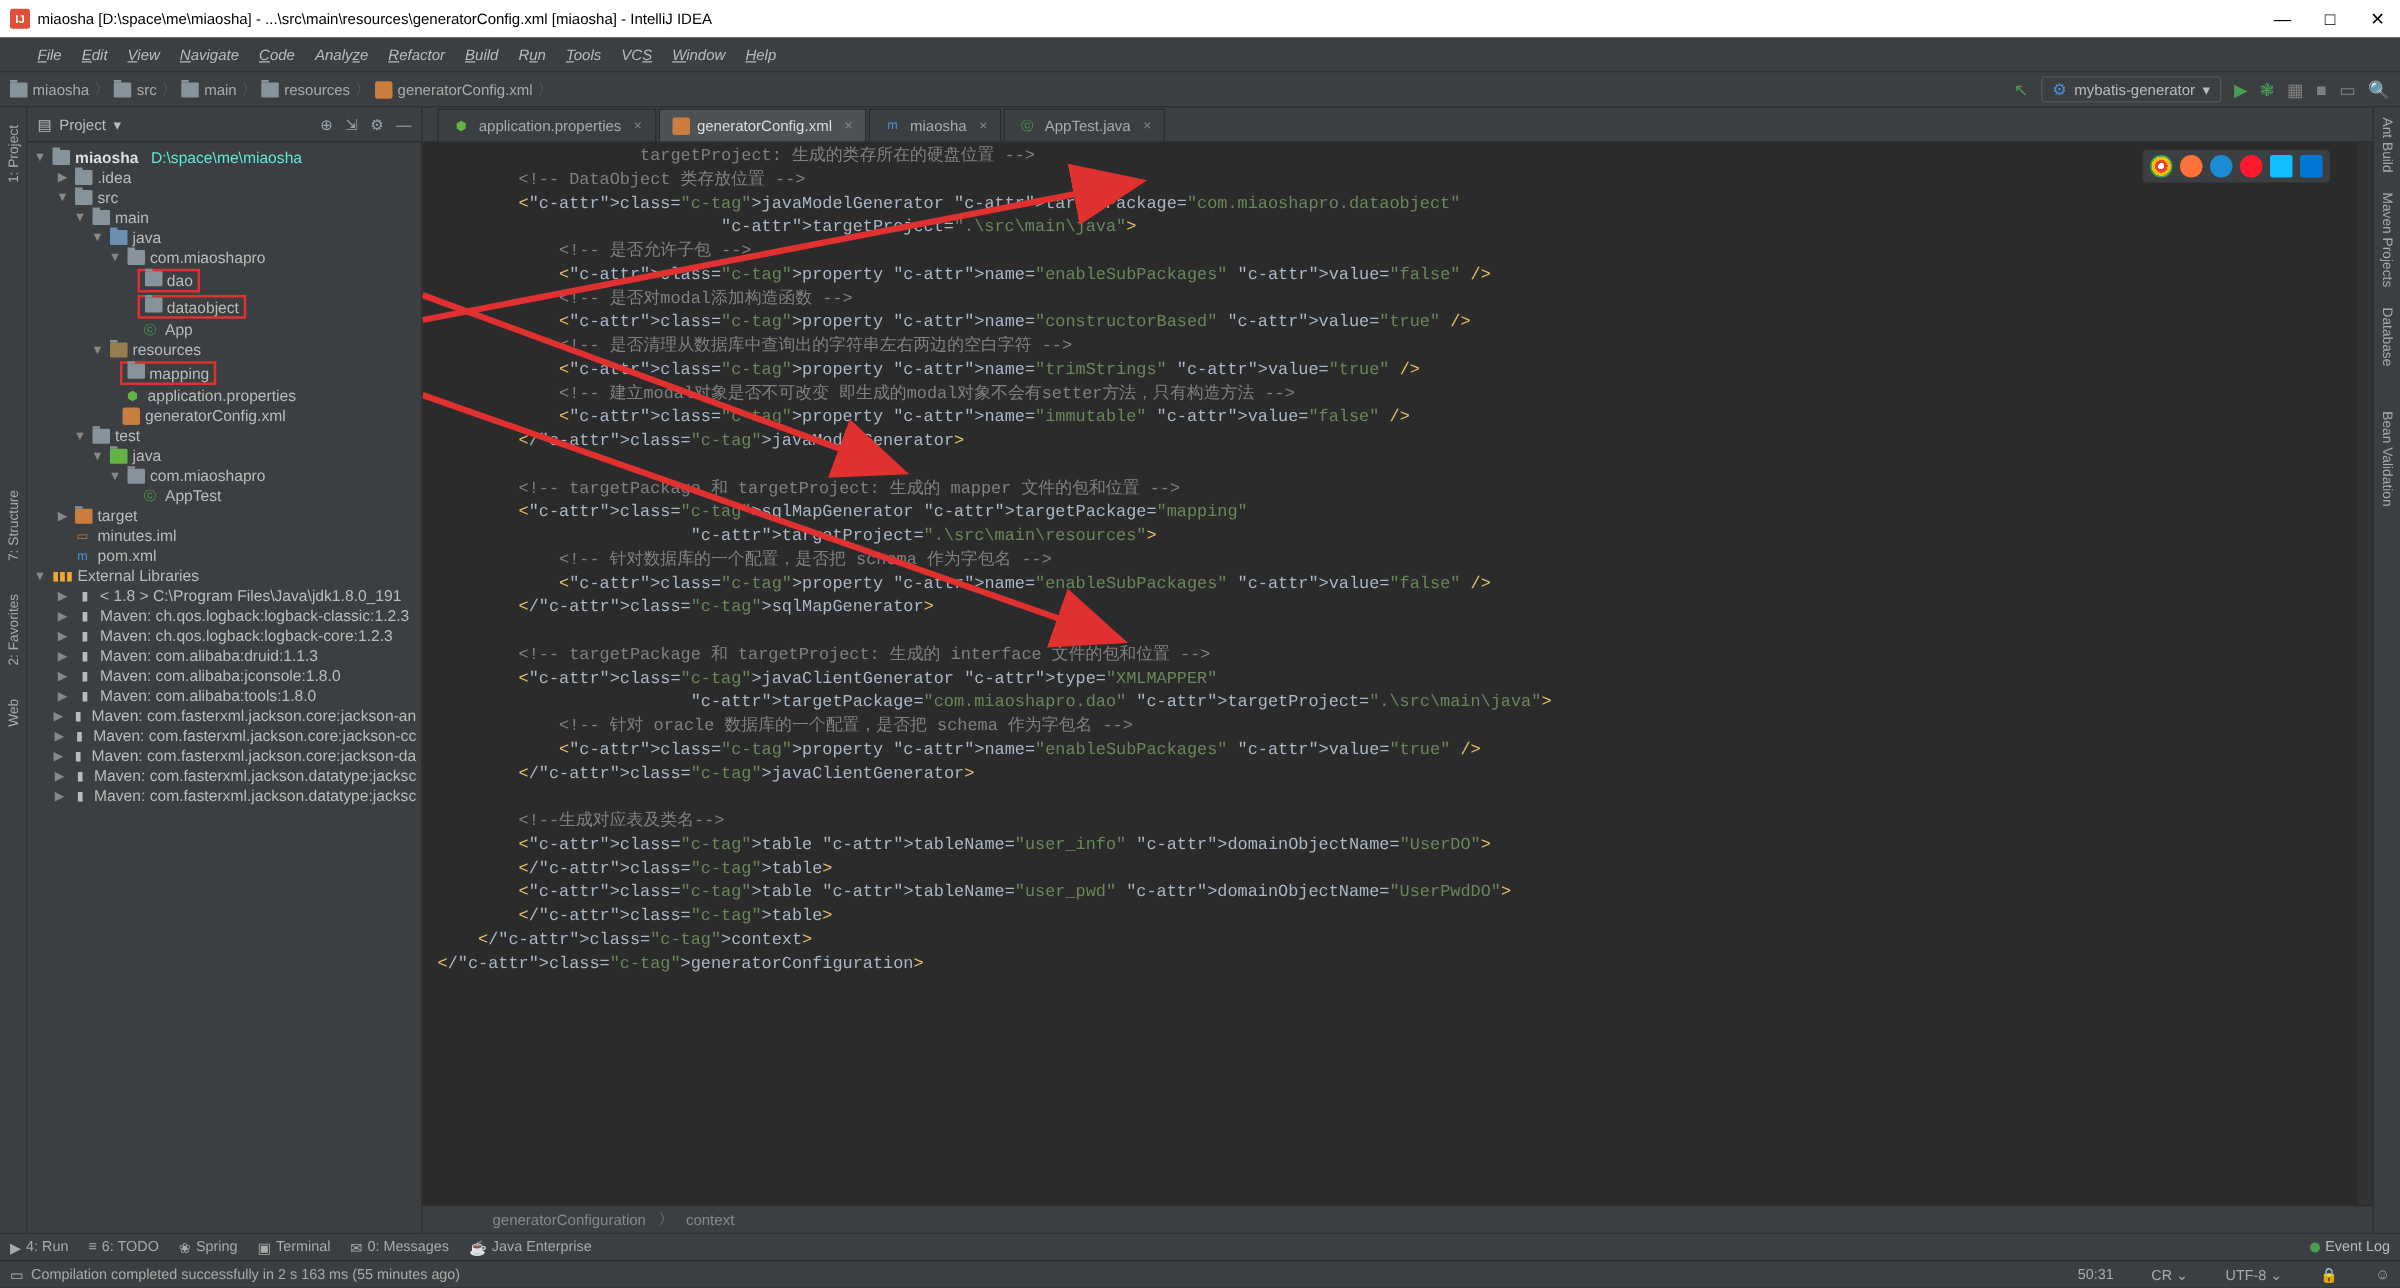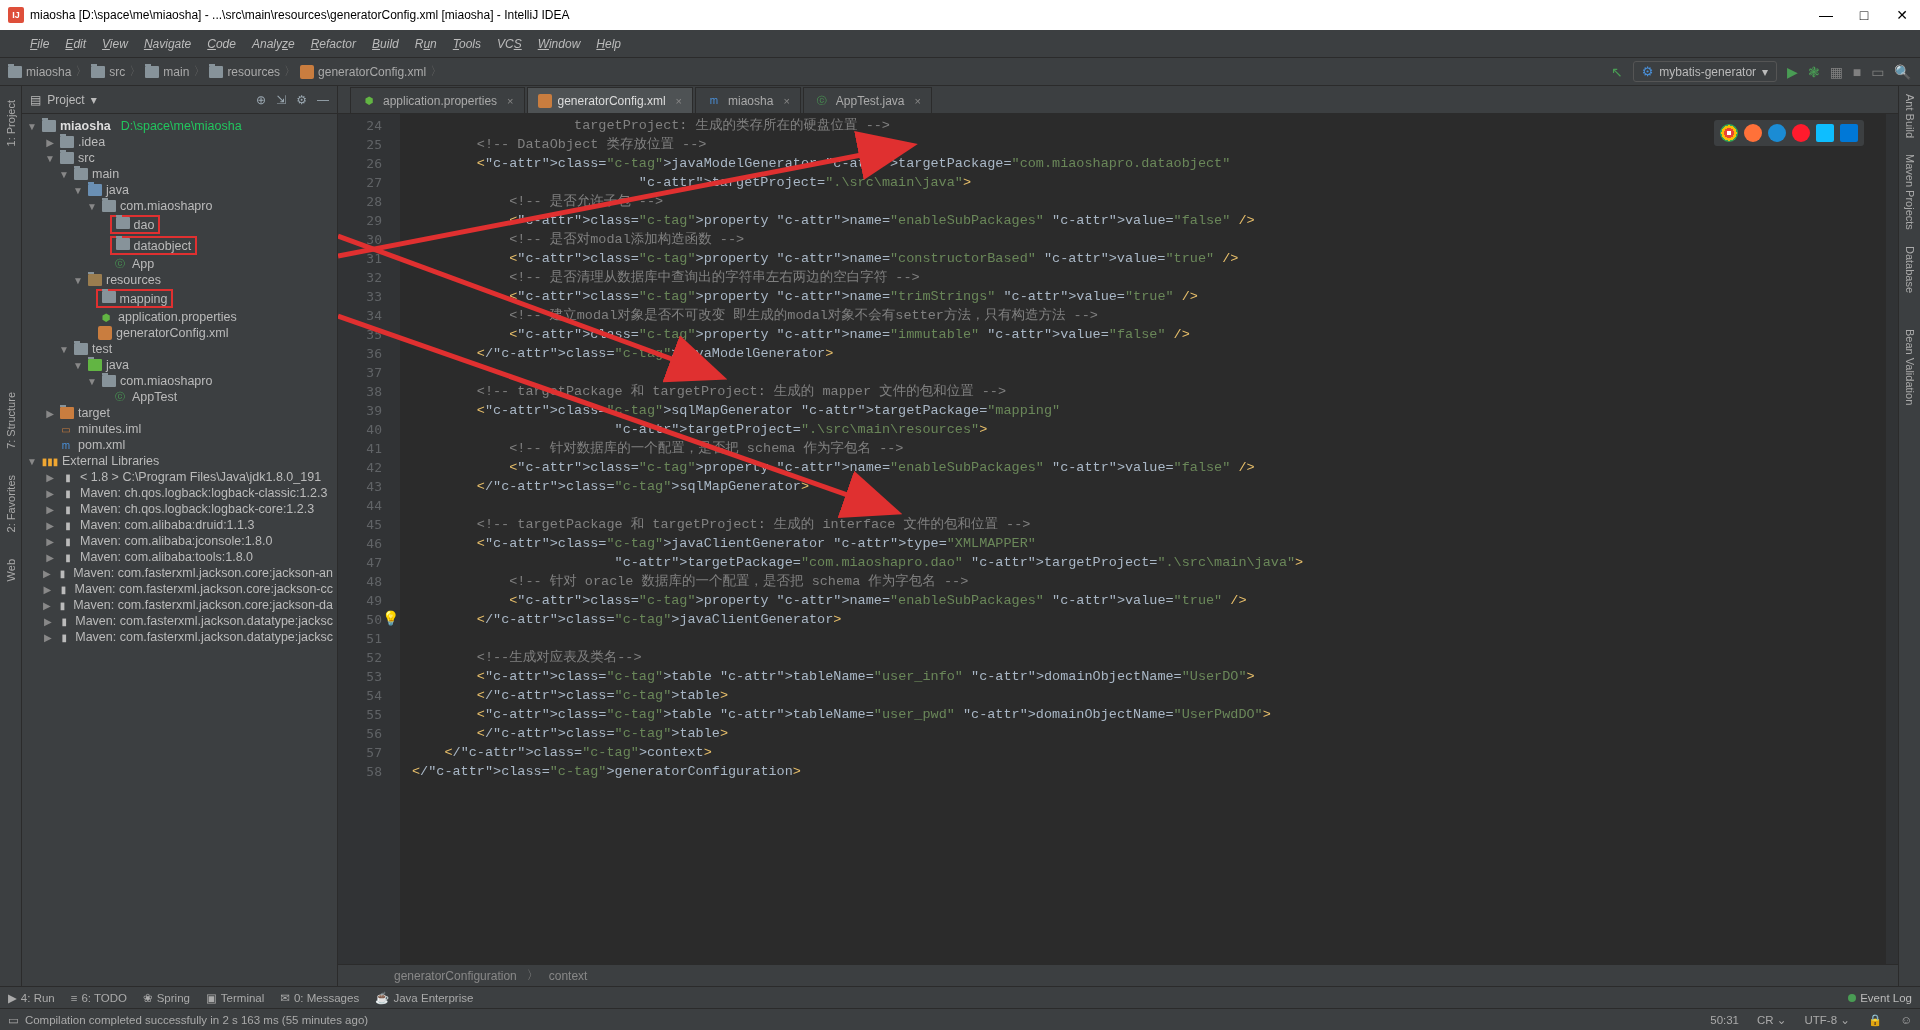--- a/index.html
+++ b/index.html
@@ -40,21 +40,21 @@
 .project-header { height:28px; display:flex; align-items:center; padding:0 8px; border-bottom:1px solid #2b2b2b; justify-content:space-between; }
 .project-header-left { display:flex; align-items:center; gap:6px; }
 .project-header-icons { display:flex; gap:10px; color:#9aa7b0; }
 .project-header-icons span { cursor:pointer; }
 .tree { flex:1; overflow-y:auto; padding:4px 0; font-size:12.5px; }
 .tree-item { display:flex; align-items:center; padding:1px 4px; gap:4px; white-space:nowrap; cursor:pointer; }
 .tree-arrow { width:12px; text-align:center; color:#888; font-size:10px; }
 .tree-icon { width:16px; height:14px; display:inline-flex; align-items:center; justify-content:center; font-size:10px; }
 .ind { display:inline-block; }
 .redbox { border:2px solid #e03030; padding:0 4px; margin-left:-2px; }
-.hint { color:#22c55e; margin-left:6px; }
+.hint { color:#5eead4; margin-left:6px; }
 
 .editor-area { flex:1; display:flex; flex-direction:column; background:#2b2b2b; position:relative; }
 .tabs { height:28px; background:#3c3f41; display:flex; align-items:flex-end; border-bottom:1px solid #2b2b2b; padding-left:12px; }
 .tab { height:26px; padding:0 10px; display:flex; align-items:center; gap:6px; background:#3c3f41; color:#aaa; border:1px solid #2b2b2b; border-bottom:none; margin-right:2px; font-size:12px; cursor:pointer; }
 .tab.active { background:#4e5254; color:#ddd; }
 .tab-close { color:#888; font-size:11px; margin-left:4px; }
 .editor-body { flex:1; display:flex; overflow:hidden; position:relative; }
 .gutter { width:62px; background:#313335; text-align:right; padding-right:18px; color:#606366; font-family:"Consolas",monospace; font-size:13px; line-height:19px; padding-top:2px; }
 .code { flex:1; font-family:Liberation Mono, monospace; font-size:13.5px; line-height:19px; padding:2px 0 0 12px; white-space:pre; color:#a9b7c6; position:relative; }
 .c-tag { color:#e8bf6a; }
@@ -65,21 +65,21 @@
 .browser-icons span { width:18px; height:18px; border-radius:50%; display:inline-block; }
 .marker-strip { position:absolute; right:0; top:28px; bottom:22px; width:12px; background:#313335; }
 
 .bottom-toolbar { height:22px; background:#3c3f41; border-top:1px solid #2b2b2b; display:flex; align-items:center; padding:0 8px; gap:16px; font-size:11.5px; }
 .bottom-toolbar .bt-item { display:flex; align-items:center; gap:4px; color:#aaa; cursor:pointer; }
 .bottom-toolbar .spacer { flex:1; }
 .event-log { display:flex; align-items:center; gap:4px; }
 .event-dot { width:8px; height:8px; background:#499c54; border-radius:50%; }
 
 .statusbar { height:22px; background:#3c3f41; border-top:1px solid #2b2b2b; display:flex; align-items:center; padding:0 8px; justify-content:space-between; font-size:11.5px; color:#aaa; }
-.status-right { display:flex; gap:18px; align-items:center; }
+.status-right { display:flex; gap:30px; align-items:center; }
 .lock-icon { color:#888; }
 
 svg.arrow-overlay { position:absolute; top:0; left:0; pointer-events:none; z-index:10; }
 .bulb { position:absolute; left:-18px; color:#d9a83f; font-size:14px; }
 </style>
 </head>
 <body>
 
 <div class="titlebar">
   <div class="titlebar-left">
@@ -375,21 +375,20 @@
           <span>miaosha</span>
           <span class="tab-close">×</span>
         </div>
       <div class="tab">
           <span class="tree-icon" style="color:#499c54">ⓒ</span>
           <span>AppTest.java</span>
           <span class="tab-close">×</span>
         </div>
     </div>
     <div class="editor-body">
-      <div class="gutter" id="ln-gutter">24<br>25<br>26<br>27<br>28<br>29<br>30<br>31<br>32<br>33<br>34<br>35<br>36<br>37<br>38<br>39<br>40<br>41<br>42<br>43<br>44<br>45<br>46<br>47<br>48<br>49<br>50<br>51<br>52<br>53<br>54<br>55<br>56<br>57<br>58<br></div>
       <div class="code" id="code-area"><span class="c-cmt">                    targetProject: 生成的类存所在的硬盘位置 --&gt;</span><br><span class="c-cmt">        &lt;!-- DataObject 类存放位置 --&gt;</span><br>        <span class="c-tag">&lt;</span><span <span="" class="&lt;span">"c-attr"</span>&gt;class=<span class="c-str">"c-tag"</span>&gt;javaModelGenerator <span class="&lt;span">"c-attr"</span>&gt;targetPackage=<span class="c-str">"com.miaoshapro.dataobject"</span><br>                            <span class="&lt;span">"c-attr"</span>&gt;targetProject=<span class="c-str">".\src\main\java"</span><span class="c-tag">&gt;</span><br><span class="c-cmt">            &lt;!-- 是否允许子包 --&gt;</span><br>            <span class="c-tag">&lt;</span><span <span="" class="&lt;span">"c-attr"</span>&gt;class=<span class="c-str">"c-tag"</span>&gt;property <span class="&lt;span">"c-attr"</span>&gt;name=<span class="c-str">"enableSubPackages"</span> <span class="&lt;span">"c-attr"</span>&gt;value=<span class="c-str">"false"</span> <span class="c-tag">/&gt;</span><br><span class="c-cmt">            &lt;!-- 是否对modal添加构造函数 --&gt;</span><br>            <span class="c-tag">&lt;</span><span <span="" class="&lt;span">"c-attr"</span>&gt;class=<span class="c-str">"c-tag"</span>&gt;property <span class="&lt;span">"c-attr"</span>&gt;name=<span class="c-str">"constructorBased"</span> <span class="&lt;span">"c-attr"</span>&gt;value=<span class="c-str">"true"</span> <span class="c-tag">/&gt;</span><br><span class="c-cmt">            &lt;!-- 是否清理从数据库中查询出的字符串左右两边的空白字符 --&gt;</span><br>            <span class="c-tag">&lt;</span><span <span="" class="&lt;span">"c-attr"</span>&gt;class=<span class="c-str">"c-tag"</span>&gt;property <span class="&lt;span">"c-attr"</span>&gt;name=<span class="c-str">"trimStrings"</span> <span class="&lt;span">"c-attr"</span>&gt;value=<span class="c-str">"true"</span> <span class="c-tag">/&gt;</span><br><span class="c-cmt">            &lt;!-- 建立modal对象是否不可改变 即生成的modal对象不会有setter方法，只有构造方法 --&gt;</span><br>            <span class="c-tag">&lt;</span><span <span="" class="&lt;span">"c-attr"</span>&gt;class=<span class="c-str">"c-tag"</span>&gt;property <span class="&lt;span">"c-attr"</span>&gt;name=<span class="c-str">"immutable"</span> <span class="&lt;span">"c-attr"</span>&gt;value=<span class="c-str">"false"</span> <span class="c-tag">/&gt;</span><br>        <span class="c-tag">&lt;</span>/<span <span="" class="&lt;span">"c-attr"</span>&gt;class=<span class="c-str">"c-tag"</span>&gt;javaModelGenerator<span class="c-tag">&gt;</span><br><br><span class="c-cmt">        &lt;!-- targetPackage 和 targetProject: 生成的 mapper 文件的包和位置 --&gt;</span><br>        <span class="c-tag">&lt;</span><span <span="" class="&lt;span">"c-attr"</span>&gt;class=<span class="c-str">"c-tag"</span>&gt;sqlMapGenerator <span class="&lt;span">"c-attr"</span>&gt;targetPackage=<span class="c-str">"mapping"</span><br>                         <span class="&lt;span">"c-attr"</span>&gt;targetProject=<span class="c-str">".\src\main\resources"</span><span class="c-tag">&gt;</span><br><span class="c-cmt">            &lt;!-- 针对数据库的一个配置，是否把 schema 作为字包名 --&gt;</span><br>            <span class="c-tag">&lt;</span><span <span="" class="&lt;span">"c-attr"</span>&gt;class=<span class="c-str">"c-tag"</span>&gt;property <span class="&lt;span">"c-attr"</span>&gt;name=<span class="c-str">"enableSubPackages"</span> <span class="&lt;span">"c-attr"</span>&gt;value=<span class="c-str">"false"</span> <span class="c-tag">/&gt;</span><br>        <span class="c-tag">&lt;</span>/<span <span="" class="&lt;span">"c-attr"</span>&gt;class=<span class="c-str">"c-tag"</span>&gt;sqlMapGenerator<span class="c-tag">&gt;</span><br><br><span class="c-cmt">        &lt;!-- targetPackage 和 targetProject: 生成的 interface 文件的包和位置 --&gt;</span><br>        <span class="c-tag">&lt;</span><span <span="" class="&lt;span">"c-attr"</span>&gt;class=<span class="c-str">"c-tag"</span>&gt;javaClientGenerator <span class="&lt;span">"c-attr"</span>&gt;type=<span class="c-str">"XMLMAPPER"</span><br>                         <span class="&lt;span">"c-attr"</span>&gt;targetPackage=<span class="c-str">"com.miaoshapro.dao"</span> <span class="&lt;span">"c-attr"</span>&gt;targetProject=<span class="c-str">".\src\main\java"</span><span class="c-tag">&gt;</span><br><span class="c-cmt">            &lt;!-- 针对 oracle 数据库的一个配置，是否把 schema 作为字包名 --&gt;</span><br>            <span class="c-tag">&lt;</span><span <span="" class="&lt;span">"c-attr"</span>&gt;class=<span class="c-str">"c-tag"</span>&gt;property <span class="&lt;span">"c-attr"</span>&gt;name=<span class="c-str">"enableSubPackages"</span> <span class="&lt;span">"c-attr"</span>&gt;value=<span class="c-str">"true"</span> <span class="c-tag">/&gt;</span><br><span class="bulb">💡</span>        <span class="c-tag">&lt;</span>/<span <span="" class="&lt;span">"c-attr"</span>&gt;class=<span class="c-str">"c-tag"</span>&gt;javaClientGenerator<span class="c-tag">&gt;</span><br><br><span class="c-cmt">        &lt;!--生成对应表及类名--&gt;</span><br>        <span class="c-tag">&lt;</span><span <span="" class="&lt;span">"c-attr"</span>&gt;class=<span class="c-str">"c-tag"</span>&gt;table <span class="&lt;span">"c-attr"</span>&gt;tableName=<span class="c-str">"user_info"</span> <span class="&lt;span">"c-attr"</span>&gt;domainObjectName=<span class="c-str">"UserDO"</span><span class="c-tag">&gt;</span><br>        <span class="c-tag">&lt;</span>/<span <span="" class="&lt;span">"c-attr"</span>&gt;class=<span class="c-str">"c-tag"</span>&gt;table<span class="c-tag">&gt;</span><br>        <span class="c-tag">&lt;</span><span <span="" class="&lt;span">"c-attr"</span>&gt;class=<span class="c-str">"c-tag"</span>&gt;table <span class="&lt;span">"c-attr"</span>&gt;tableName=<span class="c-str">"user_pwd"</span> <span class="&lt;span">"c-attr"</span>&gt;domainObjectName=<span class="c-str">"UserPwdDO"</span><span class="c-tag">&gt;</span><br>        <span class="c-tag">&lt;</span>/<span <span="" class="&lt;span">"c-attr"</span>&gt;class=<span class="c-str">"c-tag"</span>&gt;table<span class="c-tag">&gt;</span><br>    <span class="c-tag">&lt;</span>/<span <span="" class="&lt;span">"c-attr"</span>&gt;class=<span class="c-str">"c-tag"</span>&gt;context<span class="c-tag">&gt;</span><br><span class="c-tag">&lt;</span>/<span <span="" class="&lt;span">"c-attr"</span>&gt;class=<span class="c-str">"c-tag"</span>&gt;generatorConfiguration<span class="c-tag">&gt;</span><br></div>
       <div class="browser-icons">
         <span style="background:radial-gradient(circle,#fff 20%,#ea4335 20% 40%,#fbbc05 40% 60%,#34a853 60% 80%,#4285f4 80%)"></span>
         <span style="background:#ff7139"></span>
         <span style="background:#1b8cd4"></span>
         <span style="background:#ff1b2d"></span>
         <span style="background:#0ebeff;border-radius:2px"></span>
         <span style="background:#0078d7;border-radius:2px"></span>
       </div>
     </div>

